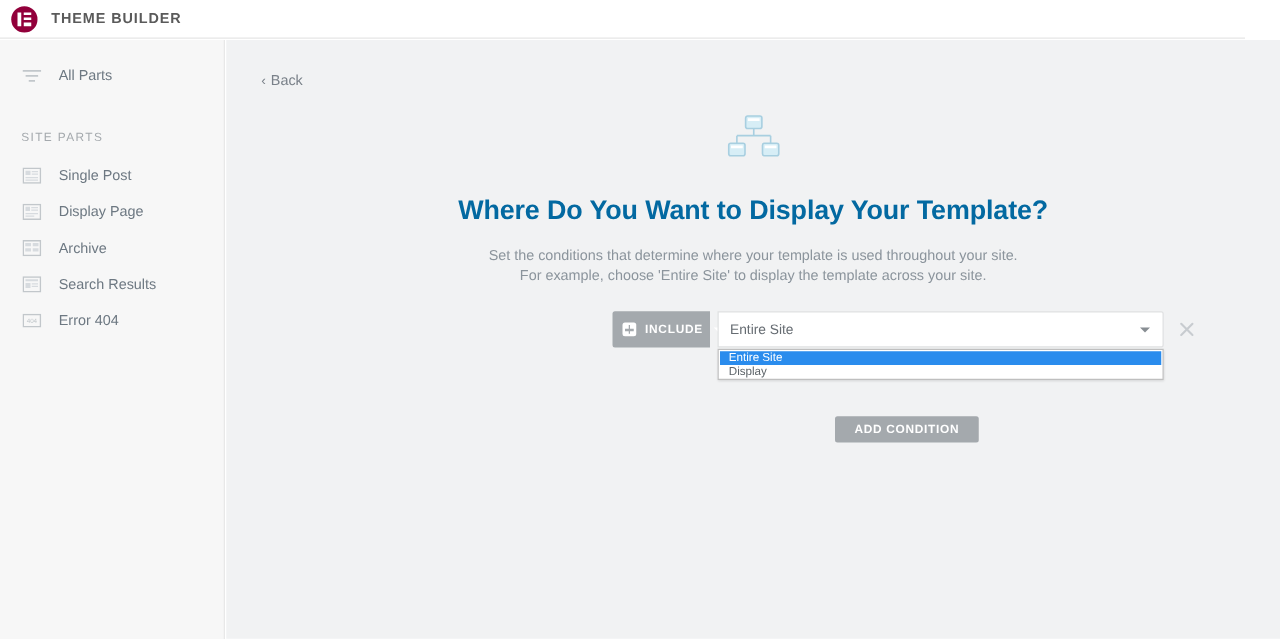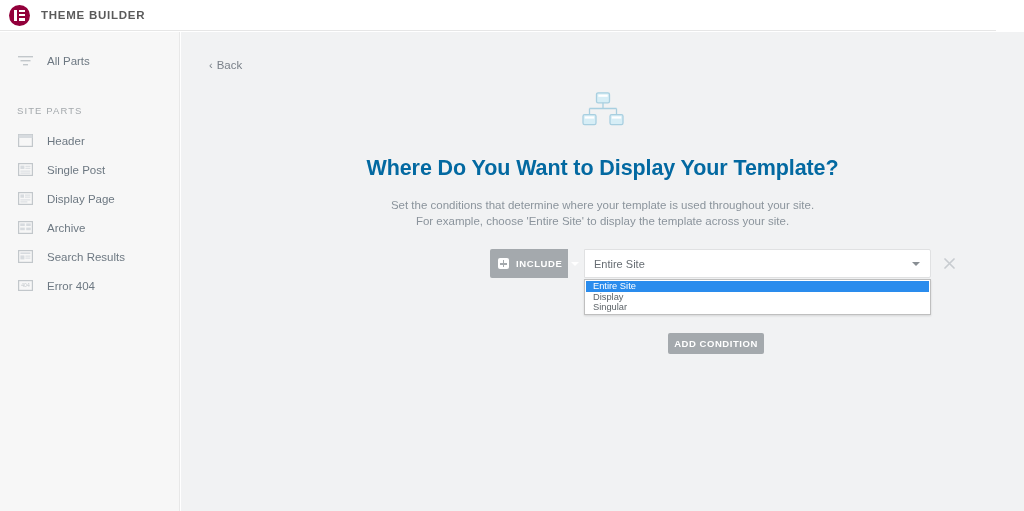--- a/index.html
+++ b/index.html
@@ -156,21 +156,21 @@
     margin-left: 9px;
     width: 0; height: 0;
     border-left: 4px solid transparent;
     border-right: 4px solid transparent;
     border-top: 4px solid #ffffff;
   }
 
   .select-wrap {
     position: relative;
     flex: 1;
-    margin-left: 16px;
+    margin-left: 6px;
   }
   .select-box {
     height: 29px;
     background: #ffffff;
     border: 1px solid #e0e1e2;
     border-radius: 0 2px 2px 0;
     display: flex; align-items: center;
     padding: 0 10px 0 9px;
     cursor: pointer;
   }
@@ -214,21 +214,21 @@
     margin-left: 7px;
     display: flex; align-items: center; justify-content: center;
     cursor: pointer;
     flex: none;
   }
 
   
   .add-condition {
     position: absolute;
     left: 487px; top: 301px;
-    width: 96px; height: 21px;
+    width: 115px; height: 21px;
     background: #a4a9ad;
     border-radius: 2px;
     display: flex; align-items: center; justify-content: center;
     cursor: pointer;
   }
   .add-condition span {
     font-size: 9.5px;
     font-weight: bold;
     letter-spacing: 0.55px;
     color: #ffffff;
@@ -259,29 +259,20 @@
         <rect x="5" y="9" width="5" height="1.4" fill="#c2c7cb"></rect>
       </svg>
     </span>
     <span class="nav-label">All Parts</span>
   </div>
 
   <div class="section-title">SITE PARTS</div>
 
   <div class="site-parts">
 
-    <div class="nav-item">
-      <span class="nav-icon">
-        <svg class="ic" width="15" height="13" viewBox="0 0 15 13">
-          <rect x="0.6" y="0.6" width="13.8" height="11.8" fill="none" stroke="#c2c7cb" stroke-width="1.2"></rect>
-          <rect x="0.6" y="0.6" width="13.8" height="3.4" fill="#d7dbdf"></rect>
-        </svg>
-      </span>
-      <span class="nav-label">Header</span>
-    </div>
 
 
     <div class="nav-item">
       <span class="nav-icon">
         <svg class="ic" width="15" height="13" viewBox="0 0 15 13">
           <rect x="0.6" y="0.6" width="13.8" height="11.8" fill="none" stroke="#c2c7cb" stroke-width="1.2"></rect>
           <rect x="2.4" y="2.6" width="4" height="3.4" fill="#d7dbdf"></rect>
           <rect x="7.4" y="2.8" width="5" height="1" fill="#d7dbdf"></rect>
           <rect x="7.4" y="4.8" width="5" height="1" fill="#d7dbdf"></rect>
           <rect x="2.4" y="7.6" width="10" height="1" fill="#d7dbdf"></rect>
@@ -383,21 +374,20 @@
 
     <div class="select-wrap">
       <div class="select-box">
         <span class="select-value">Entire Site</span>
         <span class="select-caret"></span>
       </div>
 
       <div class="dropdown">
         <div class="dd-option selected">Entire Site</div>
         <div class="dd-option">Display</div>
-        <div class="dd-option">Singular</div>
       </div>
     </div>
 
     <div class="close-x">
       <span>
         <svg class="ic" width="11" height="11" viewBox="0 0 11 11">
           <path d="M1 1 L10 10 M10 1 L1 10" stroke="#c8ccd0" stroke-width="1.7" stroke-linecap="round"></path>
         </svg>
       </span>
     </div>

